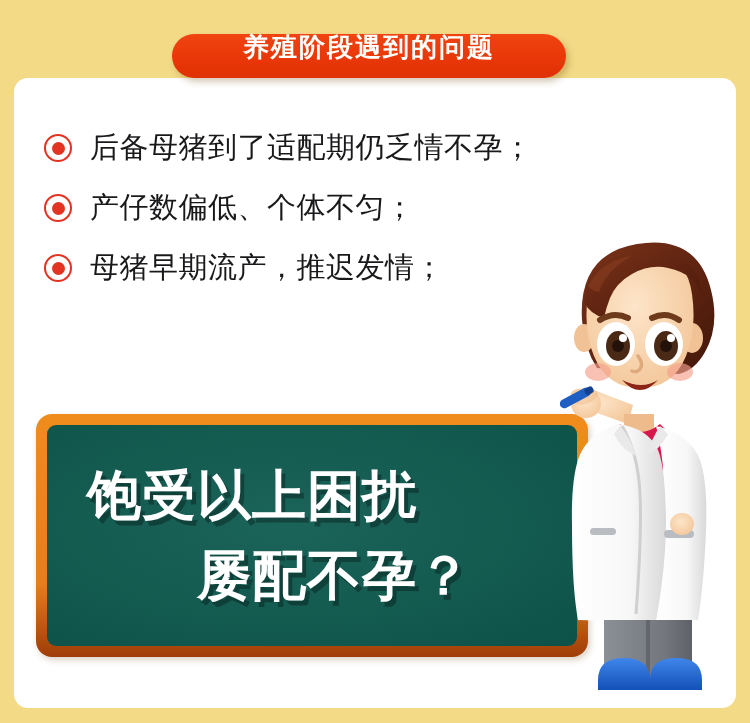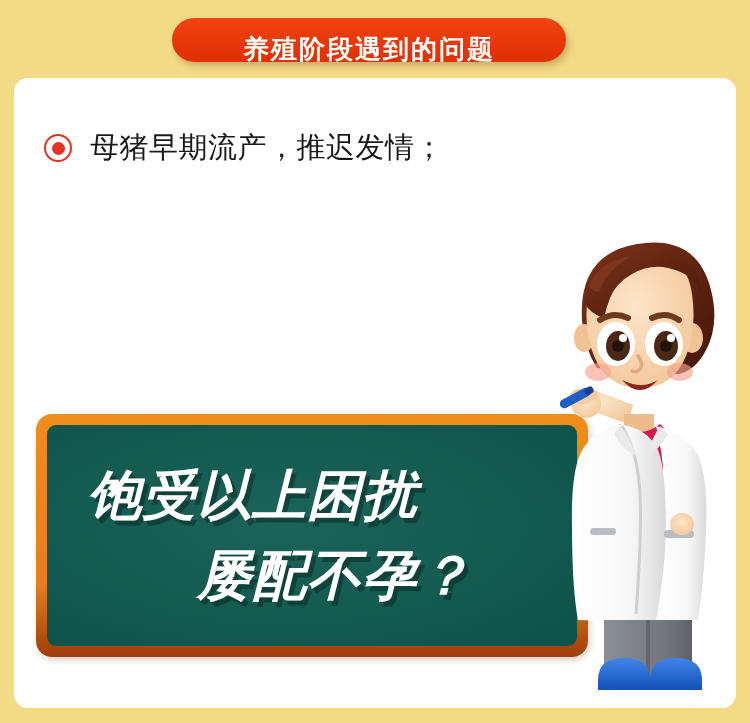--- a/index.html
+++ b/index.html
@@ -21,28 +21,28 @@
     width: 722px;
     height: 630px;
     background: #ffffff;
     border-radius: 14px;
   }
 
   
   .title-banner {
     position: absolute;
     left: 172px;
-    top: 18px;
+    top: 34px;
     width: 394px;
     height: 44px;
     border-radius: 22px;
     background: linear-gradient(180deg, #f04411 0%, #e93708 55%, #df3104 100%);
     box-shadow: 3px 4px 6px rgba(120, 80, 20, 0.30);
     display: flex;
-    align-items: flex-end;
+    align-items: flex-start;
     justify-content: center;
     z-index: 6;
   }
   .title-banner-text {
     color: #ffffff;
     font-size: 26px;
     font-weight: bold;
     letter-spacing: 2px;
     line-height: 1;
   }
@@ -111,21 +111,20 @@
   }
   .board-line {
     position: absolute;
     color: #ffffff;
     font-size: 54px;
     font-weight: bold;
     letter-spacing: 1px;
     line-height: 1;
     text-shadow: 4px 5px 0 rgba(0, 0, 0, 0.30);
     white-space: nowrap;
-    font-style: italic;
   }
   .board-line-1 { left: 40px; top: 44px; }
   .board-line-2 { left: 150px; top: 124px; }
 
   
   .character {
     position: absolute;
     left: 560px;
     top: 228px;
     width: 190px;
@@ -138,22 +137,34 @@
 <body>
 
 <div class="card"></div>
 
 <div class="title-banner">
   <span class="title-banner-text">养殖阶段遇到的问题</span>
 </div>
 
 <div class="bullet-list">
 
-
-
+  <div class="bullet-row">
+    <span class="bullet-marker">
+        <i></i>
+      </span>
+    <span class="bullet-text">后备母猪到了适配期仍乏情不孕；</span>
+  </div>
+
+
+  <div class="bullet-row">
+    <span class="bullet-marker">
+        <i></i>
+      </span>
+    <span class="bullet-text">产仔数偏低、个体不匀；</span>
+  </div>
 
   <div class="bullet-row">
     <span class="bullet-marker">
         <i></i>
       </span>
     <span class="bullet-text">母猪早期流产，推迟发情；</span>
   </div>
 
 </div>
 

